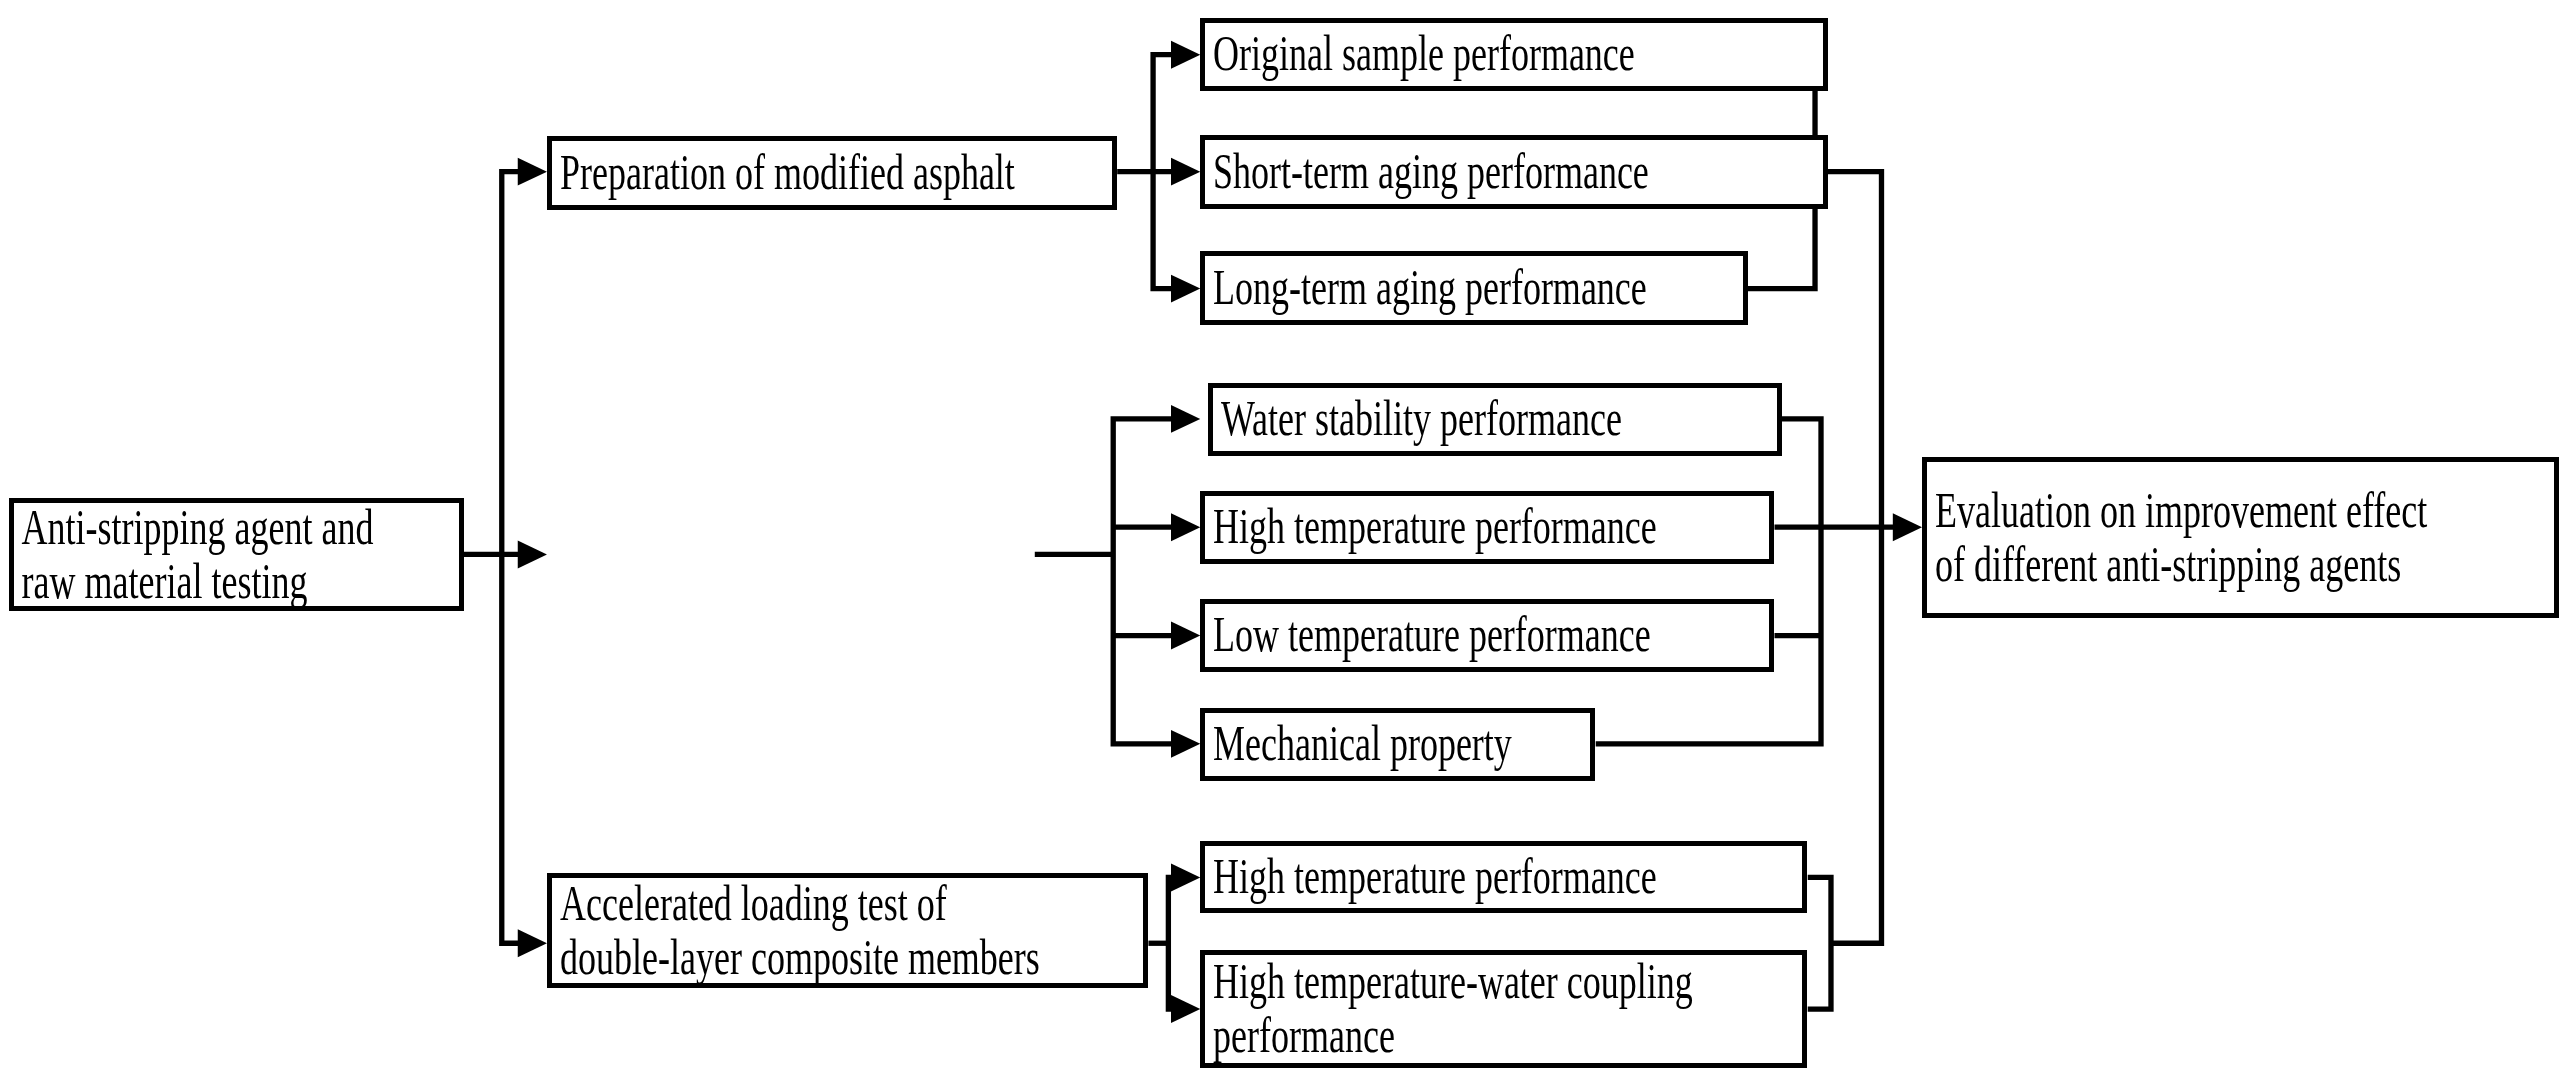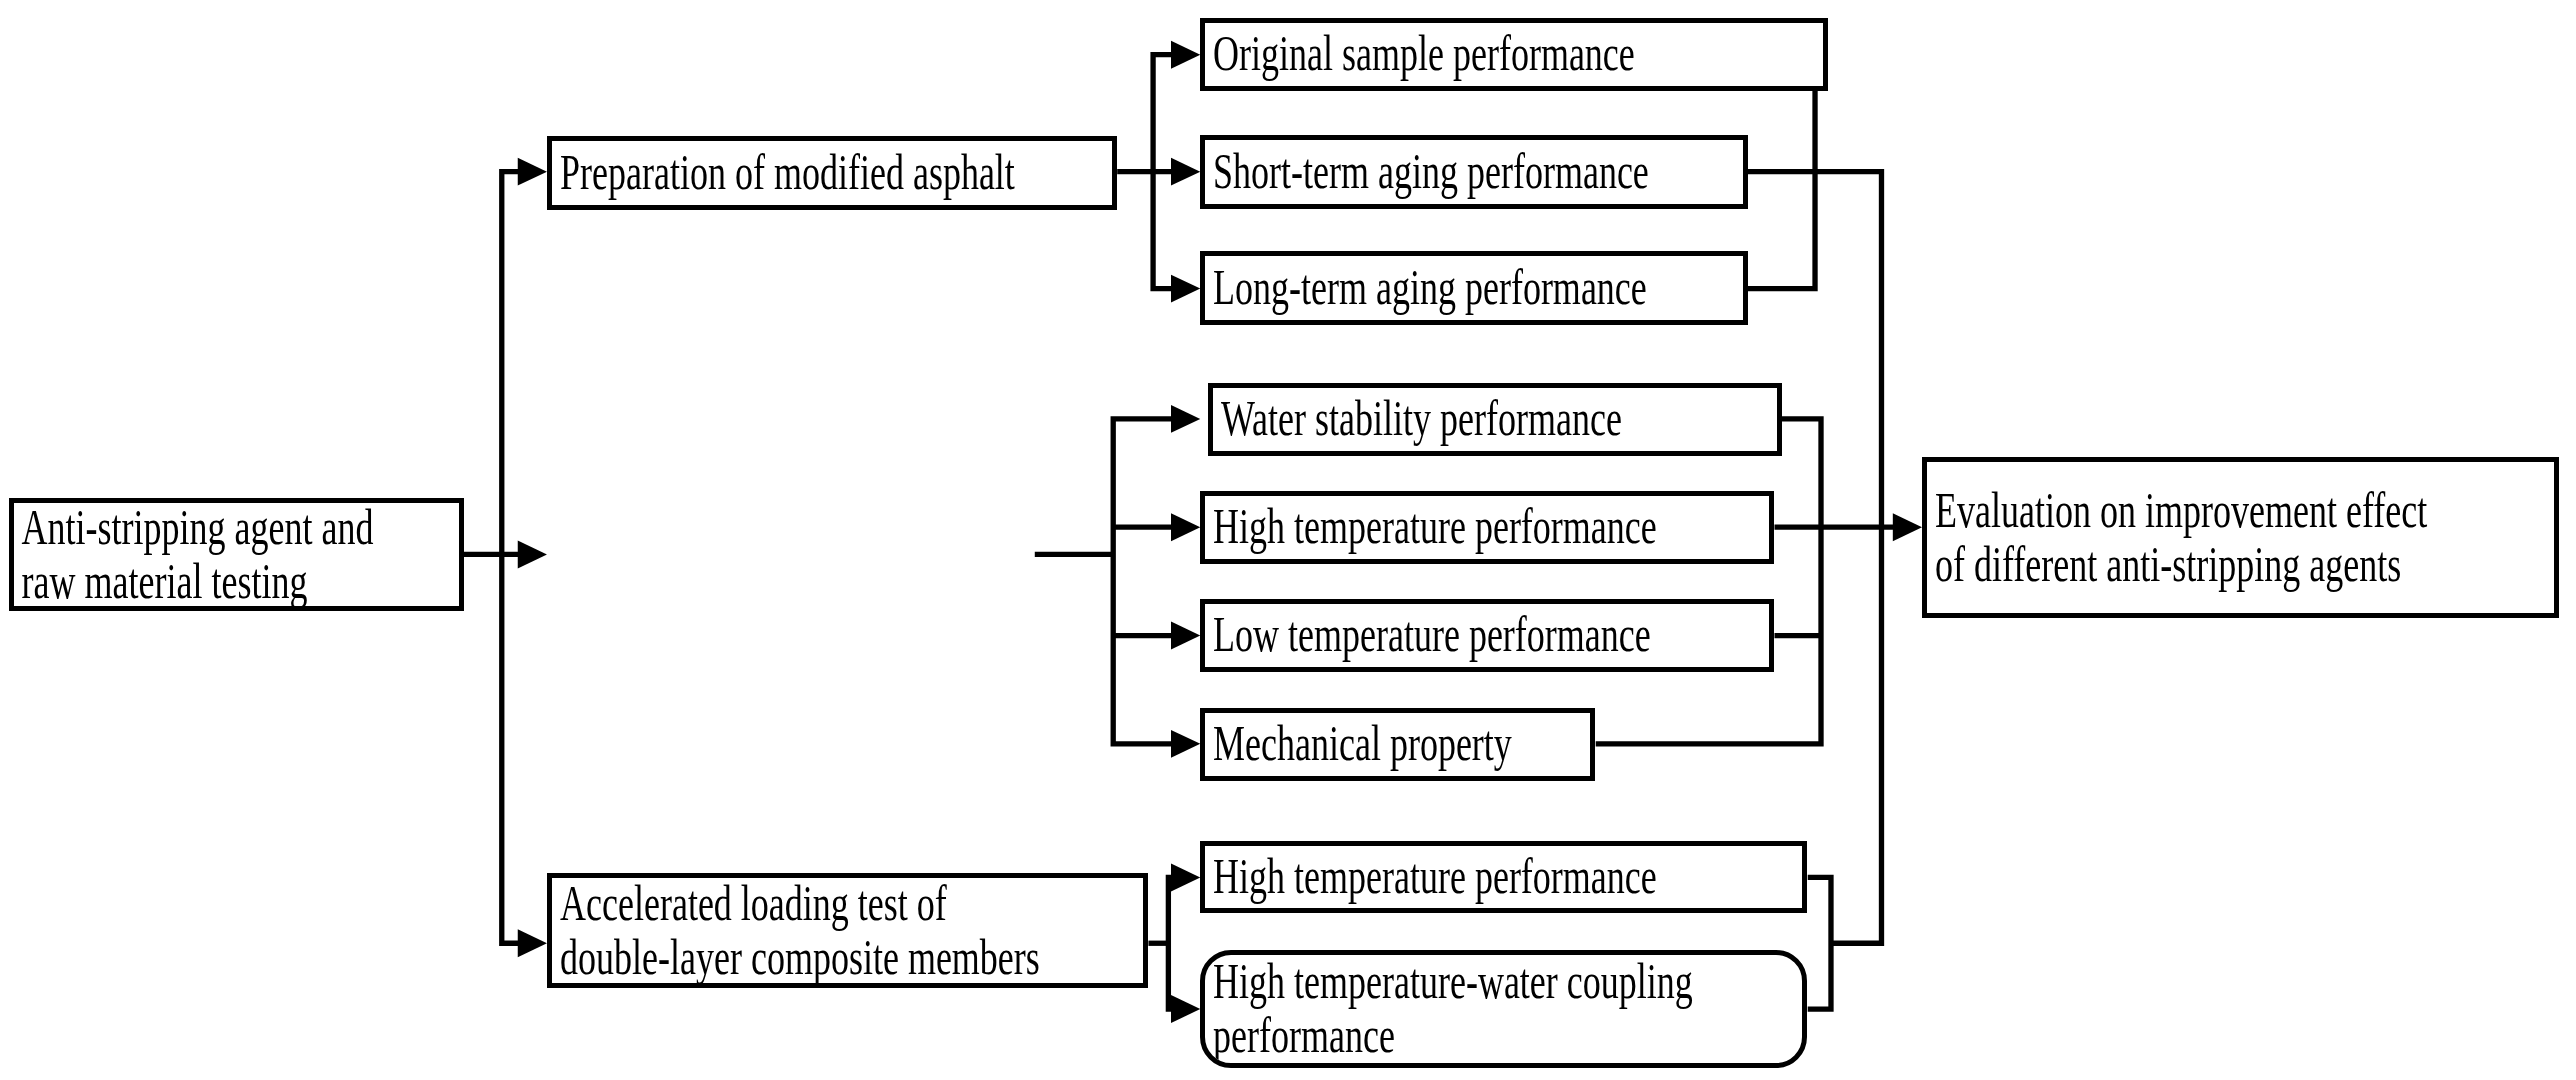--- a/index.html
+++ b/index.html
@@ -100,21 +100,21 @@
       <div>double-layer composite members</div>
     </div>
   </div>
 
   <div class="node" style="left:1200px;top:18px;width:628px;height:73px;">
     <div class="lines">
       <div>Original sample performance</div>
     </div>
   </div>
 
-  <div class="node" style="left:1200px;top:135px;width:548px;height:74px;">
+  <div class="node" style="left:1200px;top:135px;width:628px;height:74px;">
     <div class="lines">
       <div>Short-term aging performance</div>
     </div>
   </div>
 
   <div class="node" style="left:1200px;top:251px;width:548px;height:74px;">
     <div class="lines">
       <div>Long-term aging performance</div>
     </div>
   </div>
@@ -142,21 +142,21 @@
       <div>Mechanical property</div>
     </div>
   </div>
 
   <div class="node" style="left:1200px;top:841px;width:607px;height:72px;">
     <div class="lines">
       <div>High temperature performance</div>
     </div>
   </div>
 
-  <div class="node" style="left:1200px;top:950px;width:607px;height:118px;border-radius:31px;">
+  <div class="node" style="left:1200px;top:950px;width:607px;height:118px;">
     <div class="lines">
       <div>High temperature-water coupling</div>
       <div>performance</div>
     </div>
   </div>
 
   <div class="node" style="left:1922px;top:457px;width:637px;height:161px;">
     <div class="lines">
       <div>Evaluation on improvement effect</div>
       <div>of different anti-stripping agents</div>

